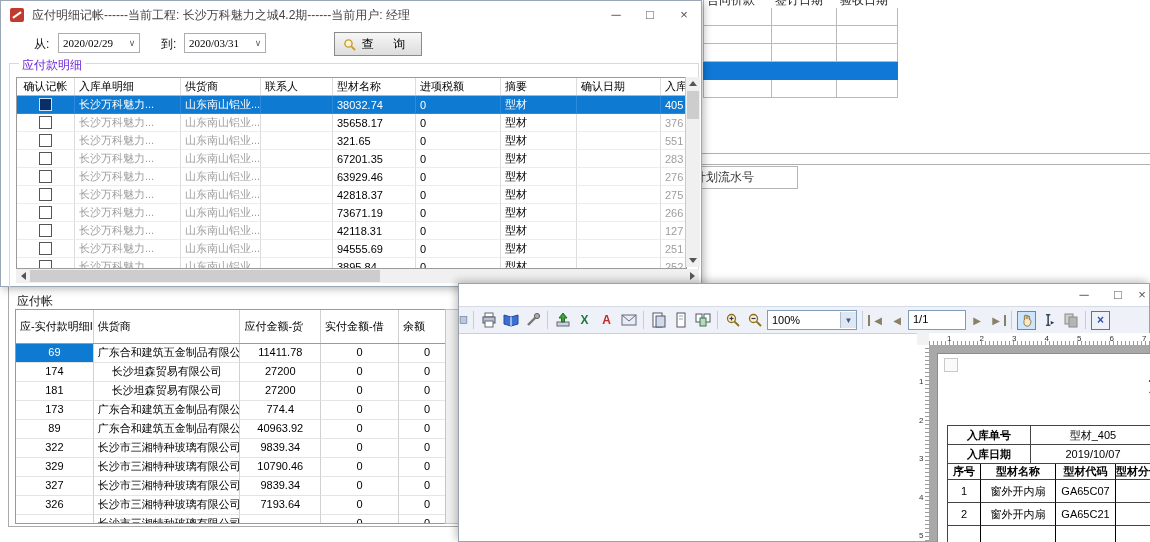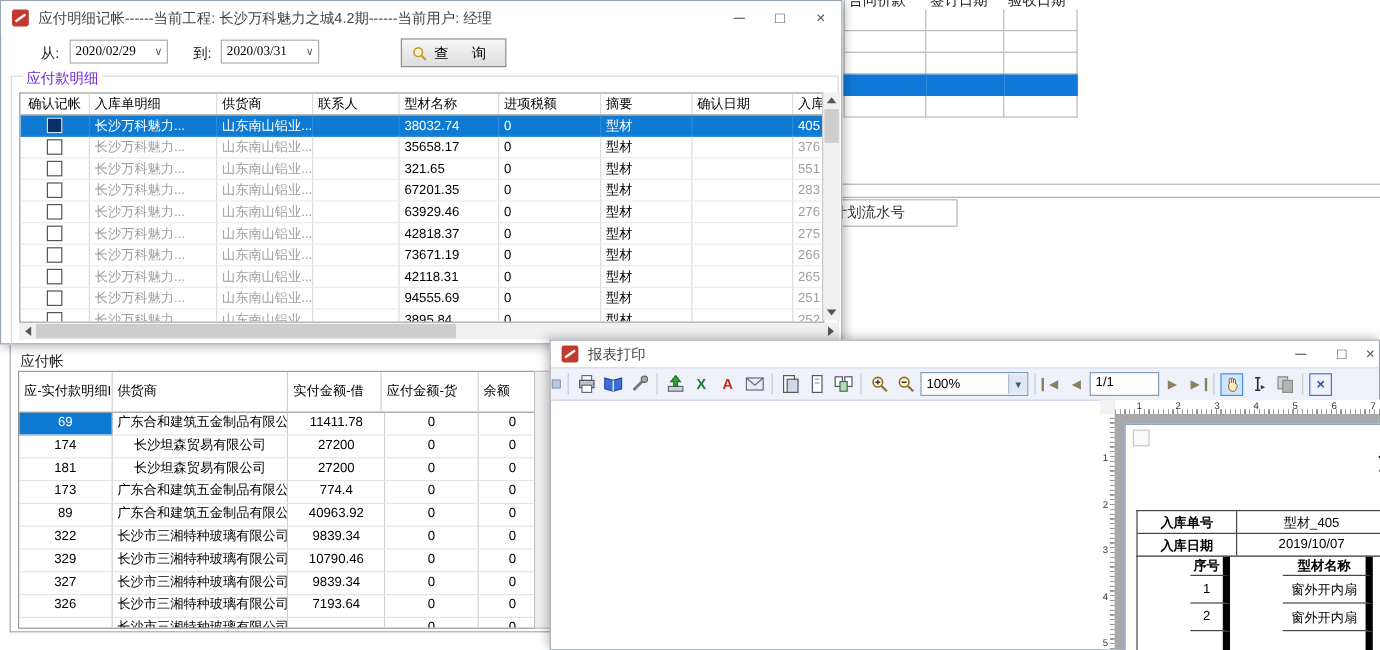--- a/index.html
+++ b/index.html
@@ -127,22 +127,22 @@
   .rtable{position:absolute;left:9px;border-top:1px solid #444;border-left:1px solid #444;background:#fff;}
   #info-table{top:71px;width:641px;}
   #info-table .row{display:flex;height:19px;}
   #info-table .c{box-sizing:border-box;border-right:1px solid #444;border-bottom:1px solid #444;
         display:flex;align-items:center;justify-content:center;font-size:11px;white-space:nowrap;overflow:hidden;}
   #info-table .c.lab{font-weight:bold;}
   #info-table .c.i0{width:83px}#info-table .c.i1{width:125px}
   #main-table{top:109px;width:641px;}
   #main-table .row{display:flex;height:23px;}
   #main-table .row.hd{height:16px;}
-  #main-table .c{box-sizing:border-box;border-right:6px solid #000000;border-bottom:1px solid #444;
-        display:flex;align-items:center;justify-content:center;font-size:11px;white-space:nowrap;overflow:hidden;margin-left:44px;}
+  #main-table .c{box-sizing:border-box;border-right:1px solid #000000;border-bottom:1px solid #444;
+        display:flex;align-items:center;justify-content:center;font-size:11px;white-space:nowrap;overflow:hidden;}
   #main-table .hd .c{font-weight:bold;font-size:11px;}
   #main-table .c.m0{width:33px}#main-table .c.m1{width:75px}#main-table .c.m2{width:60px}
   #main-table .c.m3{width:45px}
   svg{display:block;}
 </style>
 </head>
 <body>
 
 <div class="abs" id="bg-table">
     <div class="row hd">
@@ -183,22 +183,22 @@
 </div>
 
 <div class="abs" id="left-panel">
   <div id="panel-border-l"></div>
   <div id="panel-border-b"></div>
   <div class="panel-label">应付帐</div>
   <div id="t2">
       <div class="row hd">
         <div class="c k0">应-实付款明细ID</div>
         <div class="c k1">供货商</div>
+        <div class="c k2">应付金额-货</div>
         <div class="c k3">实付金额-借</div>
-        <div class="c k2">应付金额-货</div>
         <div class="c k4">余额</div>
       </div>
       <div class="row">
         <div class="c k0 selcell">69</div>
         <div class="c k1">广东合和建筑五金制品有限公司</div>
         <div class="c k2">11411.78</div>
         <div class="c k3">0</div>
         <div class="c k4">0</div>
       </div>
       <div class="row">
@@ -409,21 +409,21 @@
             <div class="c c0">
               <div class="cb"></div>
             </div>
             <div class="c c1 dim">长沙万科魅力...</div>
             <div class="c c2 dim">山东南山铝业...</div>
             <div class="c c3"></div>
             <div class="c c4">42118.31</div>
             <div class="c c5">0</div>
             <div class="c c6">型材</div>
             <div class="c c7"></div>
-            <div class="c c8 dim">265</div>
+            <div class="c c8 dim">127</div>
           </div>
           <div class="row">
             <div class="c c0">
               <div class="cb"></div>
             </div>
             <div class="c c1 dim">长沙万科魅力...</div>
             <div class="c c2 dim">山东南山铝业...</div>
             <div class="c c3"></div>
             <div class="c c4">94555.69</div>
             <div class="c c5">0</div>
@@ -461,24 +461,20 @@
         </div>
       <div id="t1-hthumb"></div>
       <div class="sb-arrow" style="left:auto;right:0;top:0;height:14px">
           <span class="tri right"></span>
         </div>
     </div>
   </div>
 </div>
 
 <div class="abs" id="win2">
-  <div class="titlebar">
-    <div class="app-icon"></div>
-    <div class="tb-title">报表打印</div>
-  </div>
   <div class="winbtns">
     <div class="wbtn">─</div>
     <div class="wbtn">□</div>
     <div class="wbtn" style="width:14px">×</div>
   </div>
   <div id="toolbar">
     <div class="tbi" style="width:9px;overflow:hidden">
       <svg width="16" height="16" viewBox="0 0 16 16">
           <rect x="2" y="2" width="12" height="12" fill="#b9c8dd" stroke="#5a6b8a"></rect>
         </svg>

